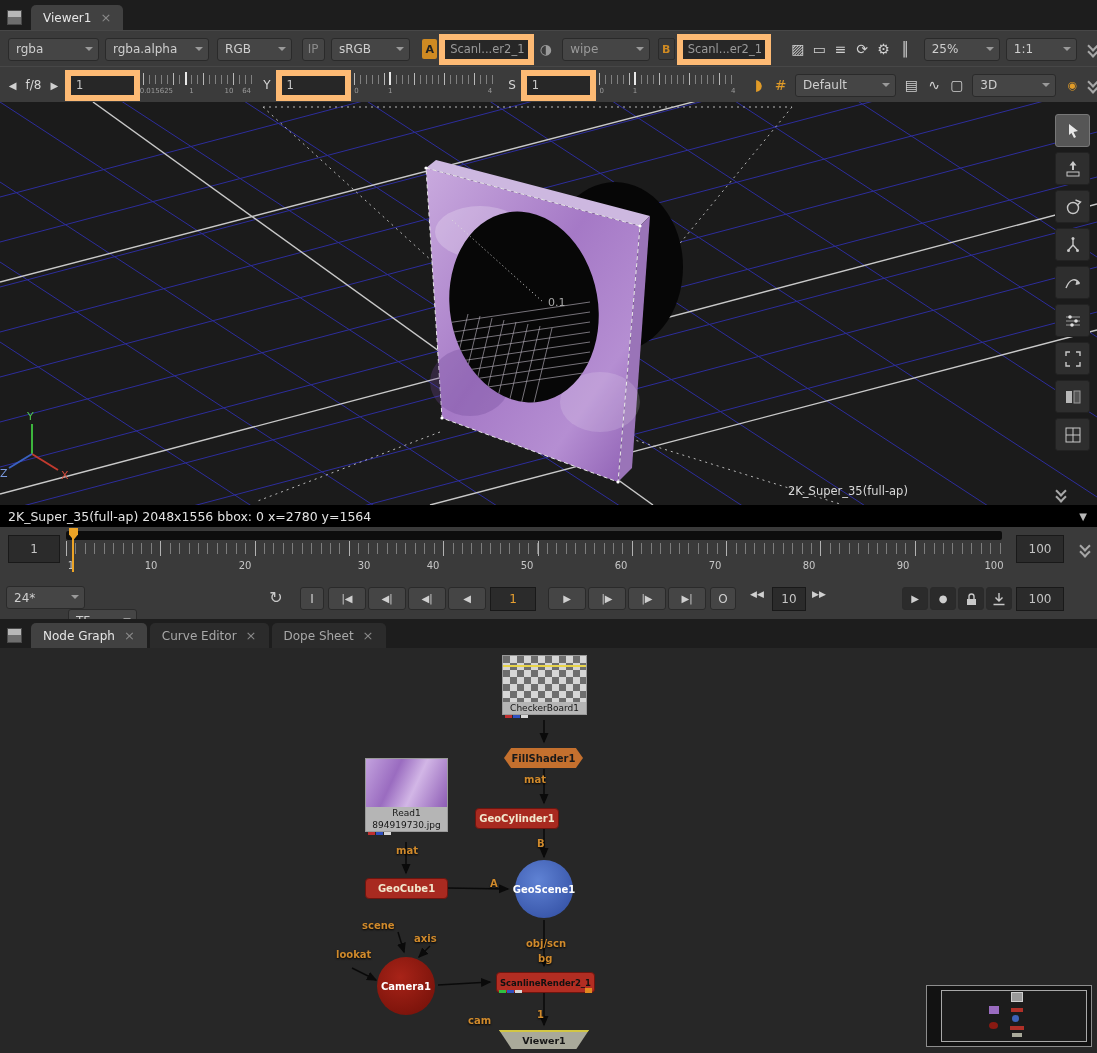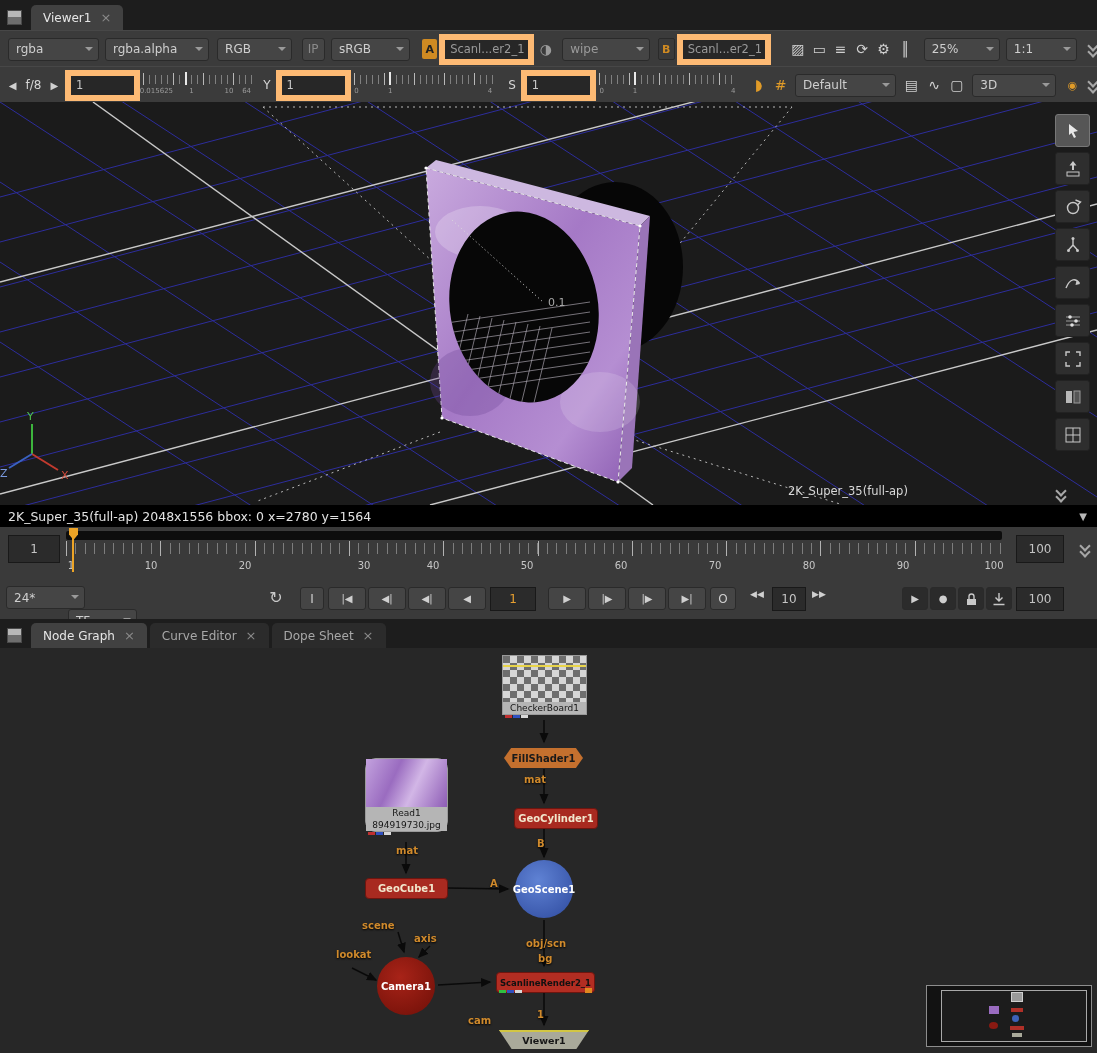--- a/index.html
+++ b/index.html
@@ -505,29 +505,29 @@
           <i style="background:#d8d8d8;"></i>
         </div>
     </div>
 
     <div style="position:absolute;left:504px;top:100px;width:79px;height:20px;background:#c4702e;
          clip-path:polygon(9% 0,91% 0,100% 50%,91% 100%,9% 100%,0 50%);display:flex;align-items:center;justify-content:center;
          color:#1a1a1a;font-size:10px;font-weight:bold;">
       <span>FillShader1</span>
       </div>
 
-    <div class="node-red" style="left:514px;top:160px;width:82px;">
+    <div class="node-red" style="left:475px;top:160px;width:82px;">
       <span>GeoCylinder1</span>
       </div>
 
     <div class="circlenode" style="left:515px;top:212px;background:radial-gradient(circle at 40% 35%,#5f82d4,#2e4a9e);">
       <span>GeoScene1</span>
       </div>
 
-    <div class="thumbnode" style="left:365px;top:110px;width:81px;border-radius:11px;">
+    <div class="thumbnode" style="left:365px;top:110px;width:81px;">
       <div class="thumb" style="height:48px;background:linear-gradient(115deg,#c3a2de 0%,#9a6cc0 35%,#d2b6e6 60%,#8d5cb5 100%);"></div>
       <div class="nstrip">Read1</div>
       <div class="nstrip">894919730.jpg</div>
       <div class="chan">
           <i style="background:#c03030;"></i>
           <i style="background:#3050c0;"></i>
           <i style="background:#d8d8d8;"></i>
         </div>
     </div>
 

